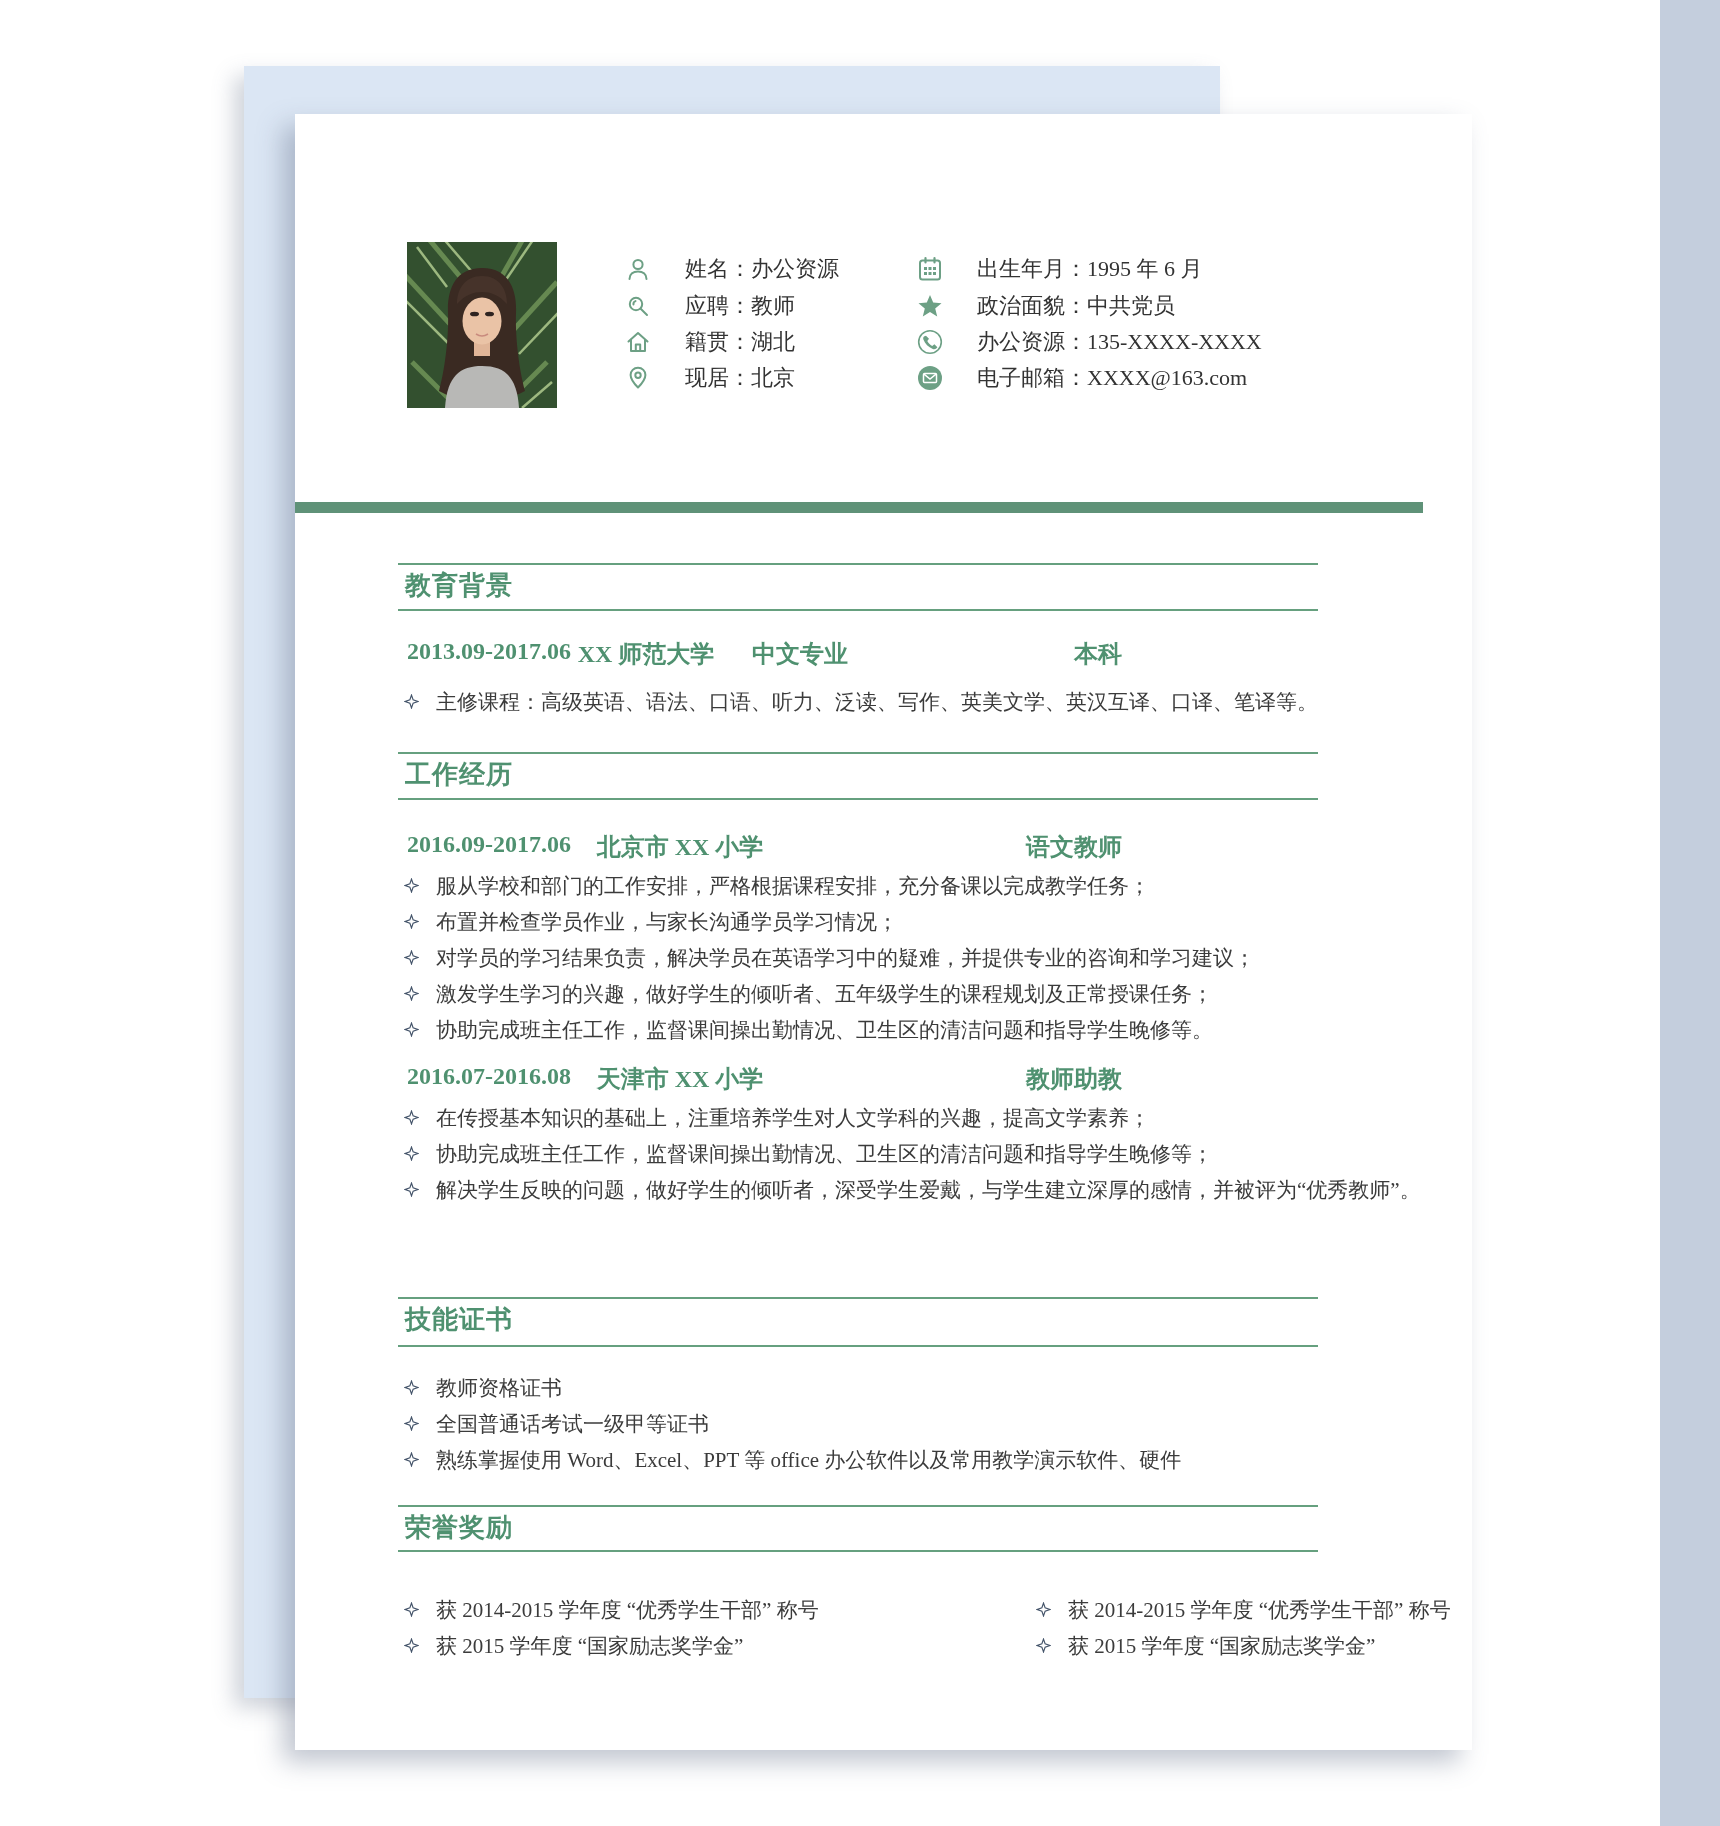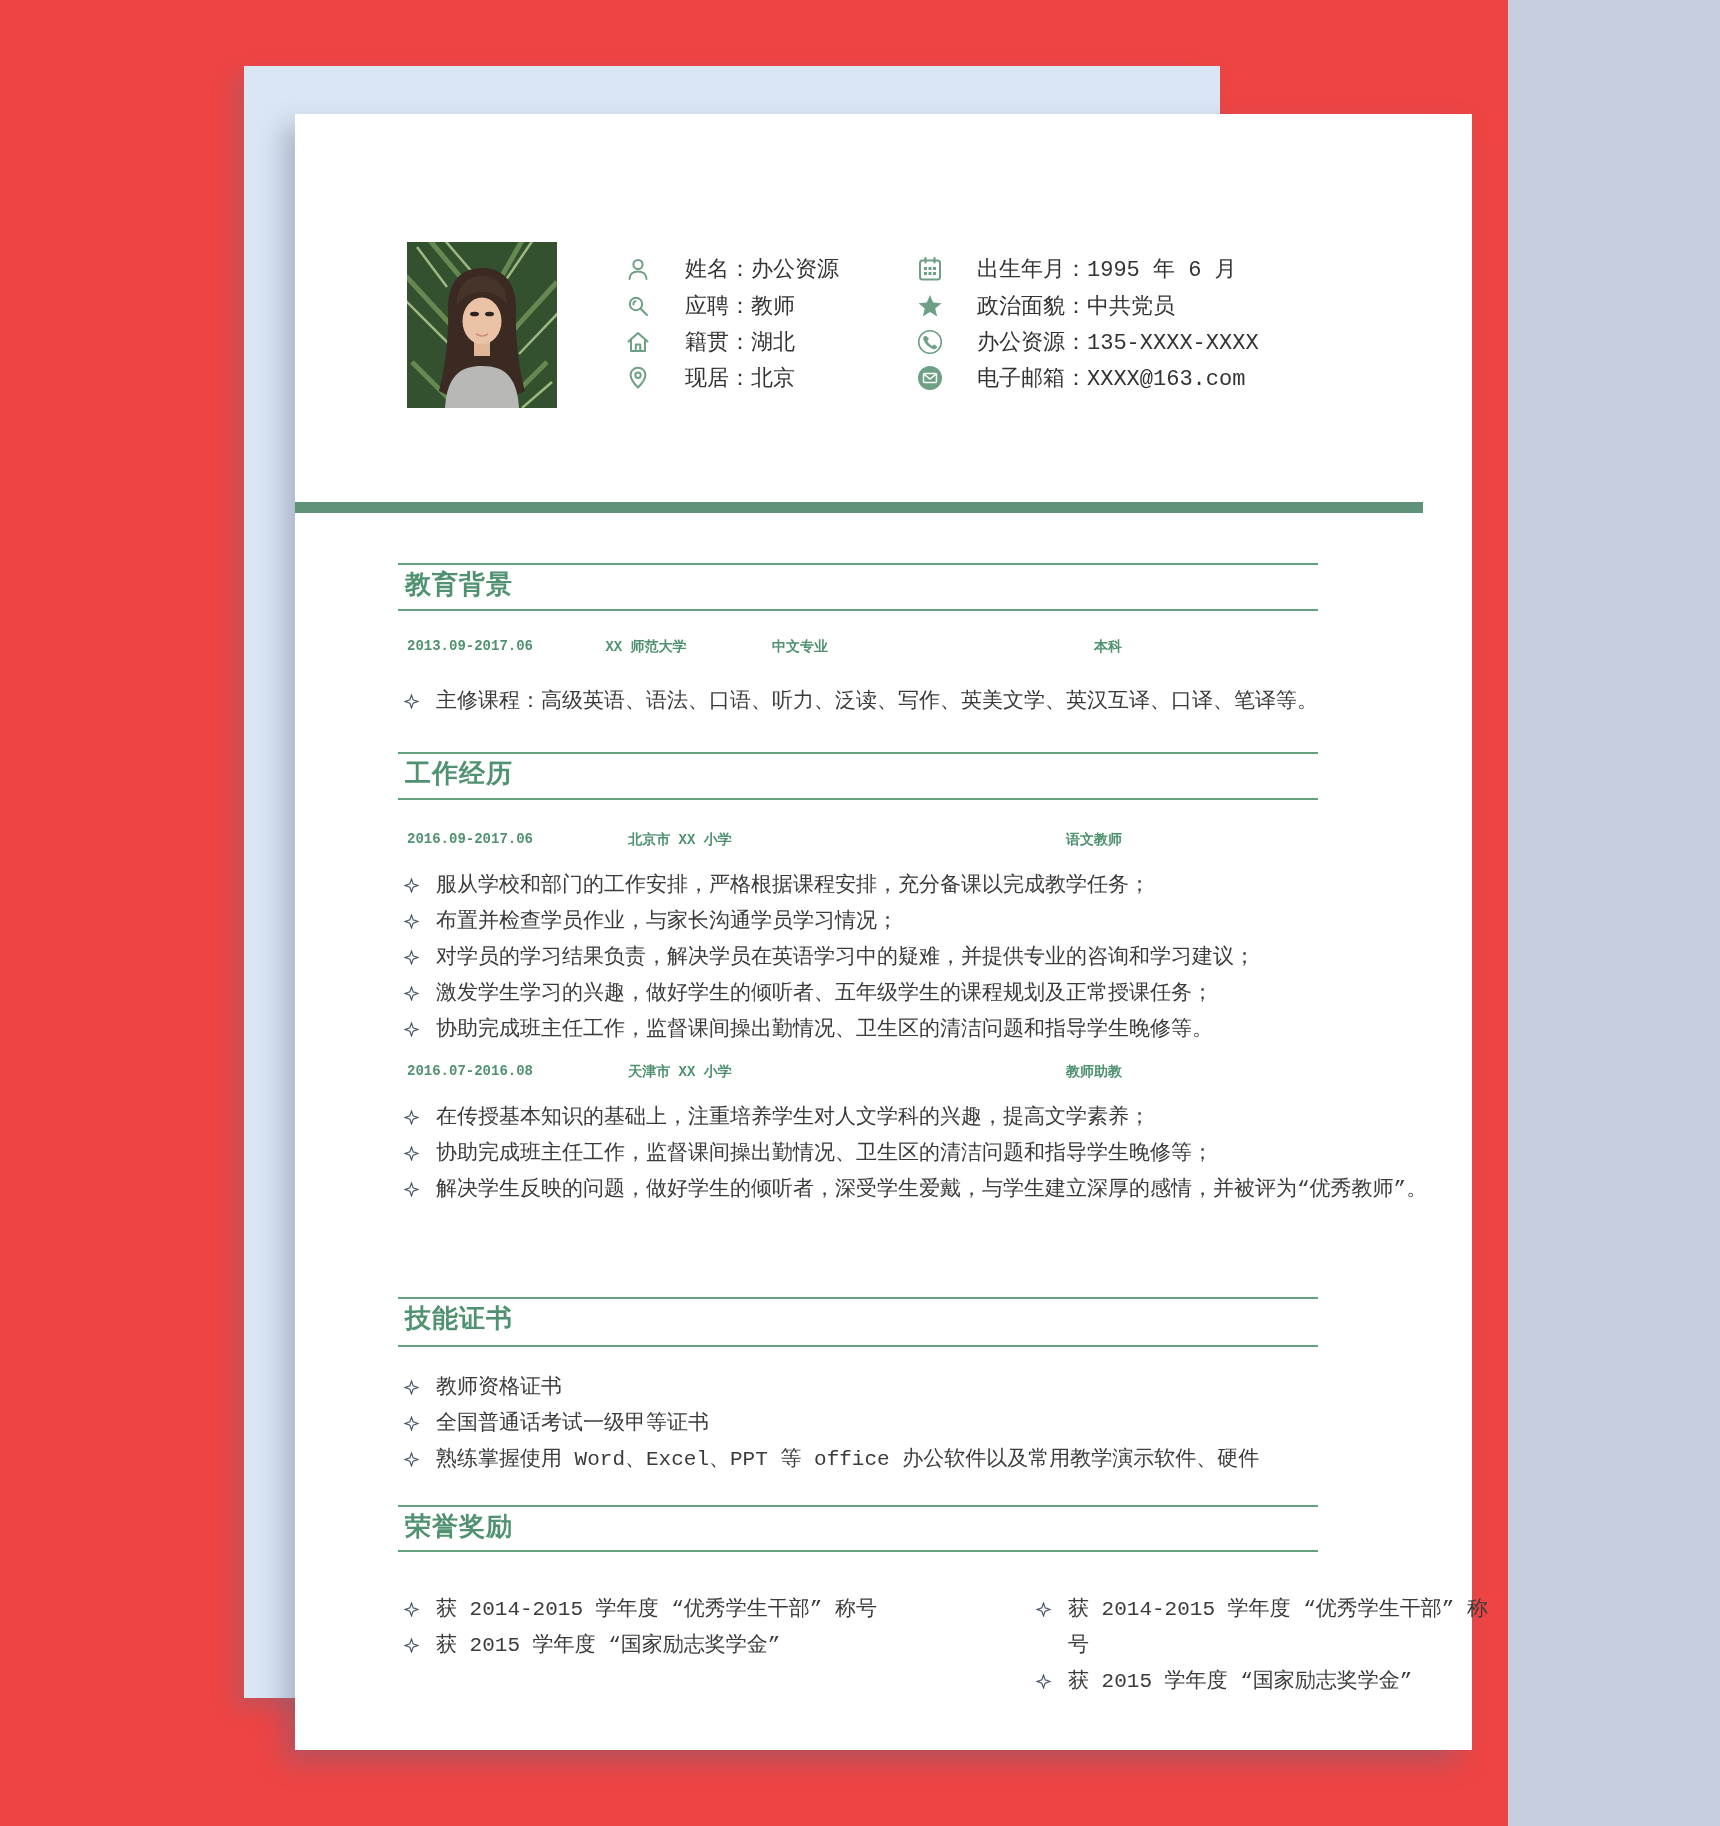--- a/index.html
+++ b/index.html
@@ -1,37 +1,37 @@
 <!DOCTYPE html>
 <html><head>
 <meta charset="utf-8">
 <style>
   html,body{margin:0;padding:0;background:#c4cedd;}
-  .canvas{position:relative;width:1508px;height:1826px;background:#ef4444;overflow:hidden;
-          font-family:Liberation Mono, monospace;}
+  .canvas{position:relative;width:1660px;height:1826px;background:#ffffff;overflow:hidden;
+          font-family:Liberation Serif, serif;}
   .sheet{position:absolute;left:244px;top:66px;width:976px;height:1632px;background:#dbe6f4;
          box-shadow:-10px 10px 20px rgba(100,112,136,.30);}
   .page{position:absolute;left:295px;top:114px;width:1177px;height:1636px;background:#ffffff;
         box-shadow:-12px 12px 24px rgba(92,106,132,.38);}
   
   .photo{position:absolute;left:112px;top:128px;width:150px;height:166px;overflow:hidden;}
   
   .info-col{position:absolute;top:137px;}
   .irow{display:flex;align-items:center;height:36.4px;}
   .ico{width:26px;height:26px;margin-right:34px;flex:0 0 26px;display:inline-block;}
   .ico svg{display:block;}
   .itxt{font-size:22px;color:#333333;white-space:nowrap;}
   
   .bar{position:absolute;left:0;top:388px;width:1128px;height:11px;background:#5f9278;}
   
   .rule{position:absolute;left:103px;width:920px;height:0;border-top:2px solid #66a07f;}
   .sec-title{position:absolute;left:110px;margin:0;font-size:26px;font-weight:bold;
              color:#4f9170;line-height:40px;letter-spacing:1px;}
   
-  .vrow{position:absolute;left:112px;width:718px;height:28px;font-size:14px;font-weight:bold;
+  .vrow{position:absolute;left:112px;width:718px;height:28px;font-size:24px;font-weight:bold;
         color:#4f9170;white-space:nowrap;}
   .vrow .p{position:absolute;left:0;}
   .vrow .m1{position:absolute;left:239px;transform:translateX(-50%);}
   .vrow .m2{position:absolute;left:393px;transform:translateX(-50%);}
   .vrow .mj{position:absolute;left:273px;transform:translateX(-50%);}
   .vrow .r{position:absolute;right:3px;}
   
   .blist{position:absolute;left:103px;width:1030px;list-style:none;margin:4px;padding:0;
          font-size:21px;color:#3b3b3b;}
   .blist li{position:relative;padding-left:34px;line-height:36px;}

